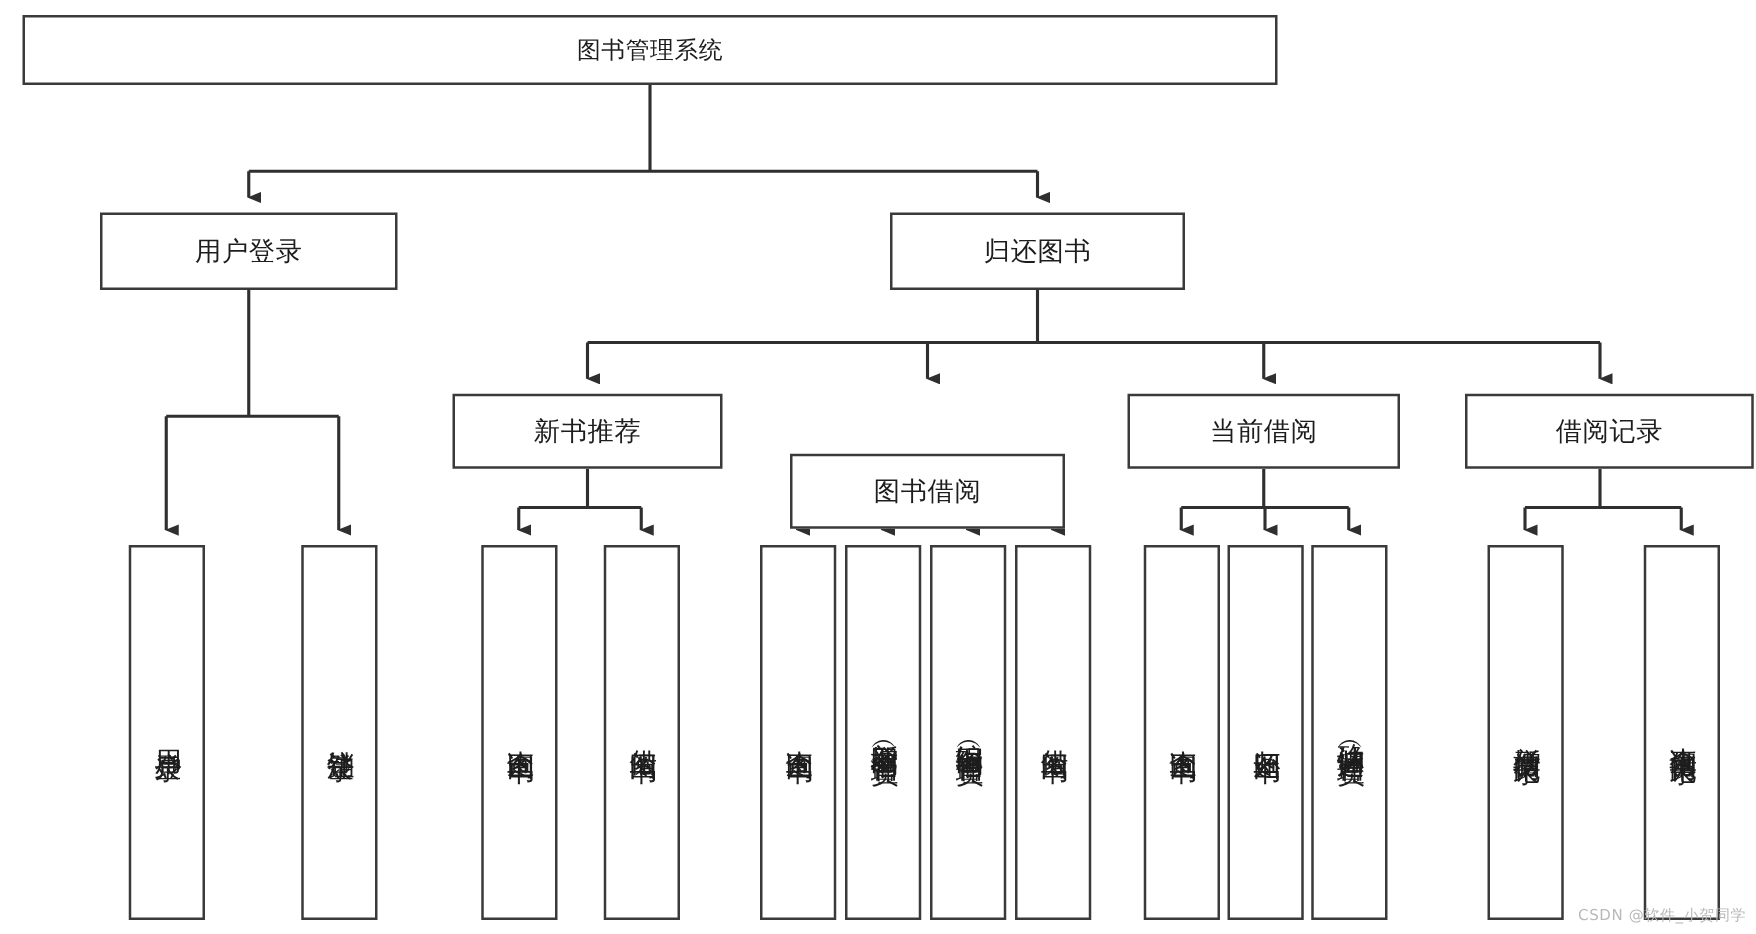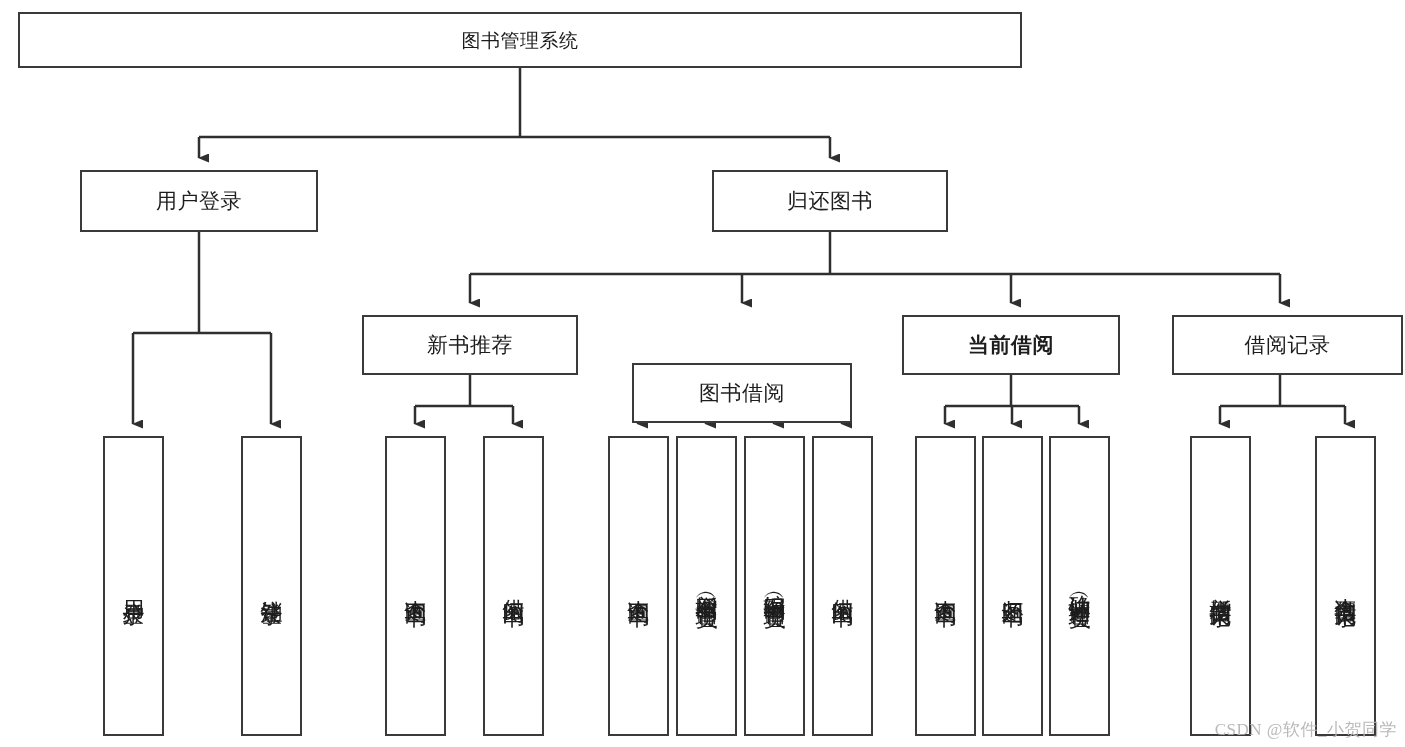--- a/index.html
+++ b/index.html
@@ -57,26 +57,25 @@
     text-orientation: upright;
     font-size: 22px;
     line-height: 1.28;
     letter-spacing: 2px;
     white-space: nowrap;
   }
   #watermark {
     position: absolute;
     right: 8px;
     bottom: 6px;
-    font-size: 17px;
+    font-size: 12px;
     color: #b9b9b9;
     letter-spacing: 0.5px;
     white-space: nowrap;
     pointer-events: none;
-    font-family: Liberation Serif, serif;
   }
 </style>
 </head>
 <body>
 
 <div id="diagram-root">
 
   <svg id="edges-layer" viewBox="0 0 1405 747" xmlns="http://www.w3.org/2000/svg">
     <defs>
       <marker id="arrowhead" markerWidth="9" markerHeight="11" refX="4.5" refY="10" orient="auto" markerUnits="userSpaceOnUse">
@@ -137,21 +136,21 @@
   <div class="node horizontal" style="left:712px; top:170px; width:236px; height:62px;">
     <span class="node-label">归还图书</span>
   </div>
 
   <div class="node horizontal" style="left:362px; top:315px; width:216px; height:60px;align-items:center;">
     <span class="node-label">新书推荐</span>
   </div>
   <div class="node horizontal" style="left:632px; top:315px; width:220px; height:60px;margin-top:48px;">
     <span class="node-label">图书借阅</span>
   </div>
-  <div class="node horizontal" style="left:902px; top:315px; width:218px; height:60px;font-weight:bold;">
+  <div class="node horizontal" style="left:902px; top:315px; width:218px; height:60px;">
     <span class="node-label">当前借阅</span>
   </div>
   <div class="node horizontal" style="left:1172px; top:315px; width:231px; height:60px;">
     <span class="node-label">借阅记录</span>
   </div>
 
   <div class="node vertical" style="left:103px; top:436px; width:61px; height:300px;">
     <span class="node-label">用户登录</span>
   </div>
   <div class="node vertical" style="left:241px; top:436px; width:61px; height:300px;">

